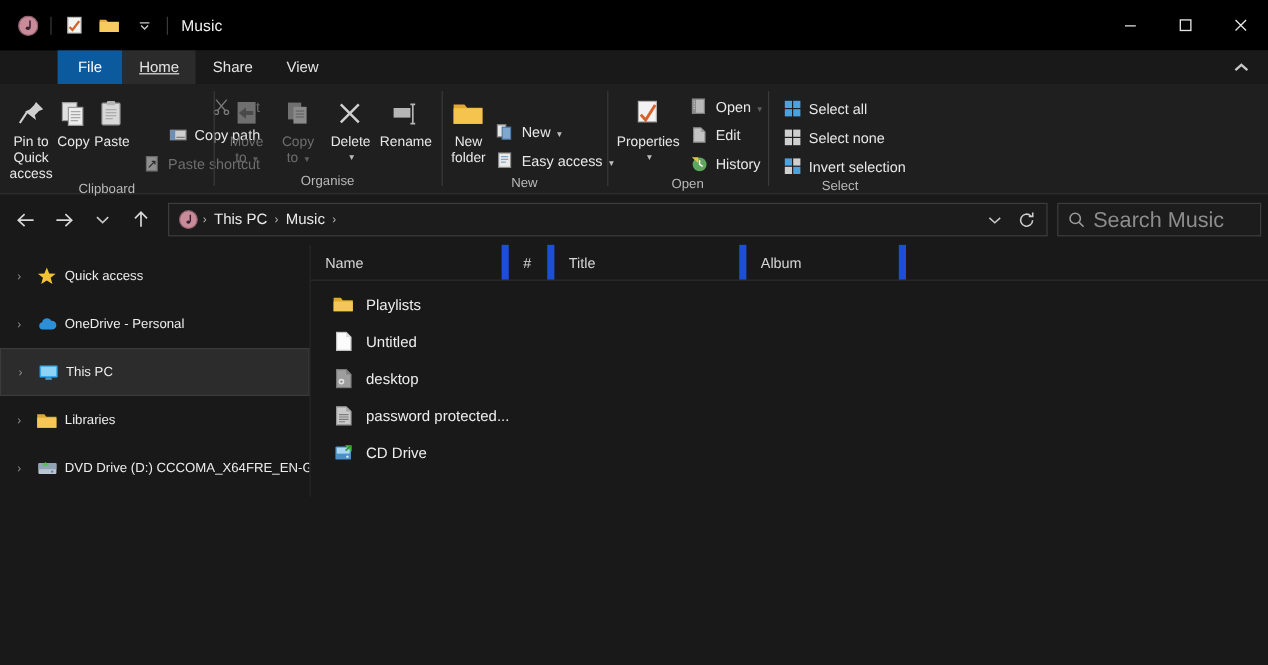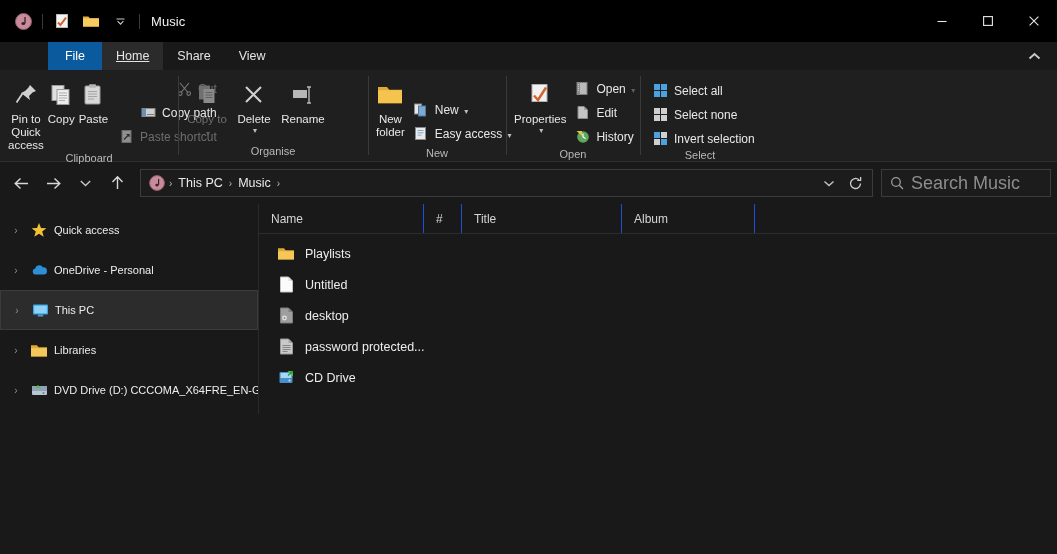--- a/index.html
+++ b/index.html
@@ -114,21 +114,21 @@
   }
   .tree-item.selected { background: #2c2c2c; border: 1px solid #3b3b3b; }
   .chev { width: 16px; display: flex; align-items: center; justify-content: center; color: #8f8f8f; font-size: 10px; flex: 0 0 16px; }
   .tree-ic { width: 18px; height: 18px; display: flex; align-items: center; justify-content: center; flex: 0 0 18px; }
   .tree-lbl { font-size: 11px; color: #ededed; overflow: hidden; text-overflow: clip; }
 
   .content { flex: 1; min-width: 0; display: flex; flex-direction: column; background: #191919; }
   .colhdr { height: 30px; display: flex; align-items: stretch; border-bottom: 1px solid #2d2d2d; }
   .col {
     display: flex; align-items: center; font-size: 12px; color: #d6d6d6;
-    padding-left: 12px; border-right: 1px solid #1d4ed8; white-space: nowrap; overflow: hidden;
+    padding-left: 12px; border-right: 6px solid #1d4ed8; white-space: nowrap; overflow: hidden;
   }
   .filelist { flex: 1; padding-top: 4px; overflow: hidden; }
   .filerow { height: 31px; display: flex; align-items: center; padding-left: 18px; gap: 10px; }
   .file-ic { width: 18px; height: 18px; display: flex; align-items: center; justify-content: center; flex: 0 0 18px; }
   .file-name { font-size: 12.5px; color: #ededed; white-space: nowrap; }
 </style>
 </head>
 <body>
 
 <div class="app">
@@ -261,20 +261,32 @@
         </div>
       </div>
       <div class="rgroup-label">Clipboard</div>
     </div>
 
     <div class="rgroup" style="width:190px;">
       <div class="rgroup-body">
         <div class="big-btn dim" style="width:46px;">
           <div class="ic">
             <svg width="26" height="26" viewBox="0 0 26 26">
+              <rect x="6" y="3" width="15" height="18" fill="#6f6f6f"></rect>
+              <path d="M13 7.5 L7 12.2 L13 16.9 v-3.1 h6 v-3.2 h-6 Z" fill="#4a4a4a"></path>
+            </svg>
+          </div>
+          <div class="lbl">
+            <span>Move to</span>
+            <span class="caret dim">▾</span>
+          </div>
+        </div>
+        <div class="big-btn dim" style="width:46px;">
+          <div class="ic">
+            <svg width="26" height="26" viewBox="0 0 26 26">
               <rect x="5" y="3.5" width="11" height="14" fill="#707070"></rect>
               <rect x="9.5" y="7" width="11" height="14" fill="#8a8a8a"></rect>
               <path d="M11.5 10.5 h7 M11.5 13 h7 M11.5 15.5 h7" stroke="#5c5c5c" stroke-width=".9"></path>
             </svg>
           </div>
           <div class="lbl">
             <span>Copy to</span>
             <span class="caret dim">▾</span>
           </div>
         </div>

